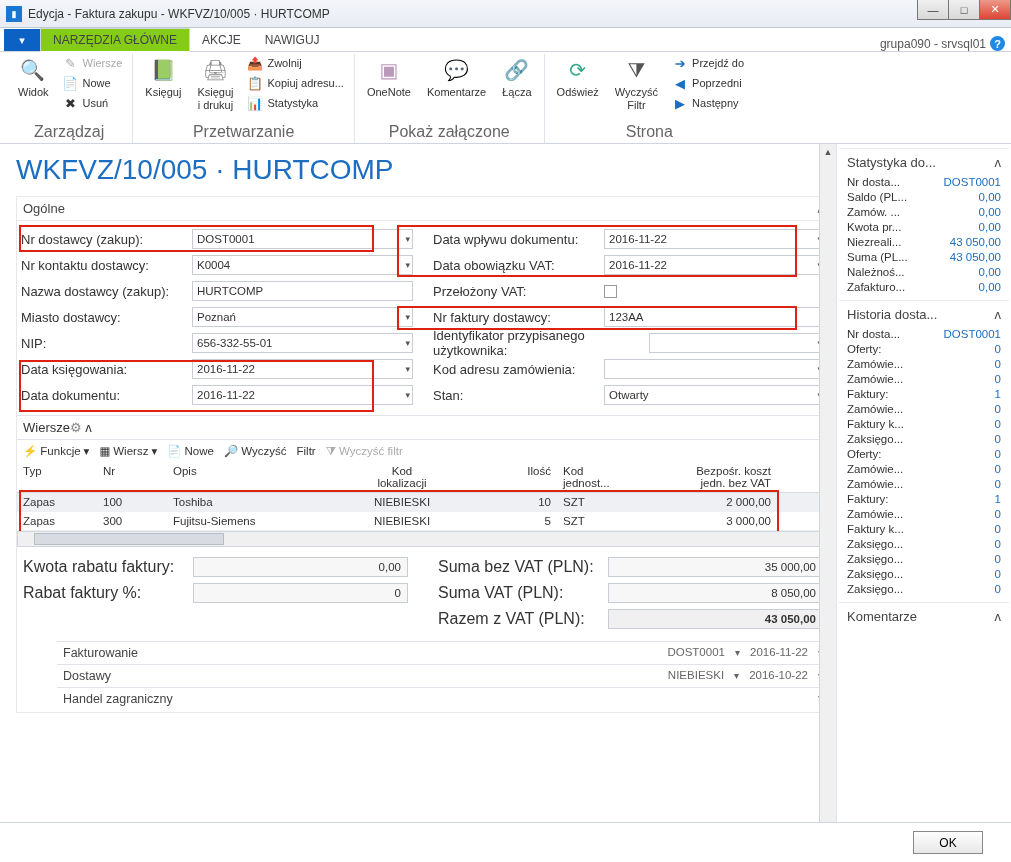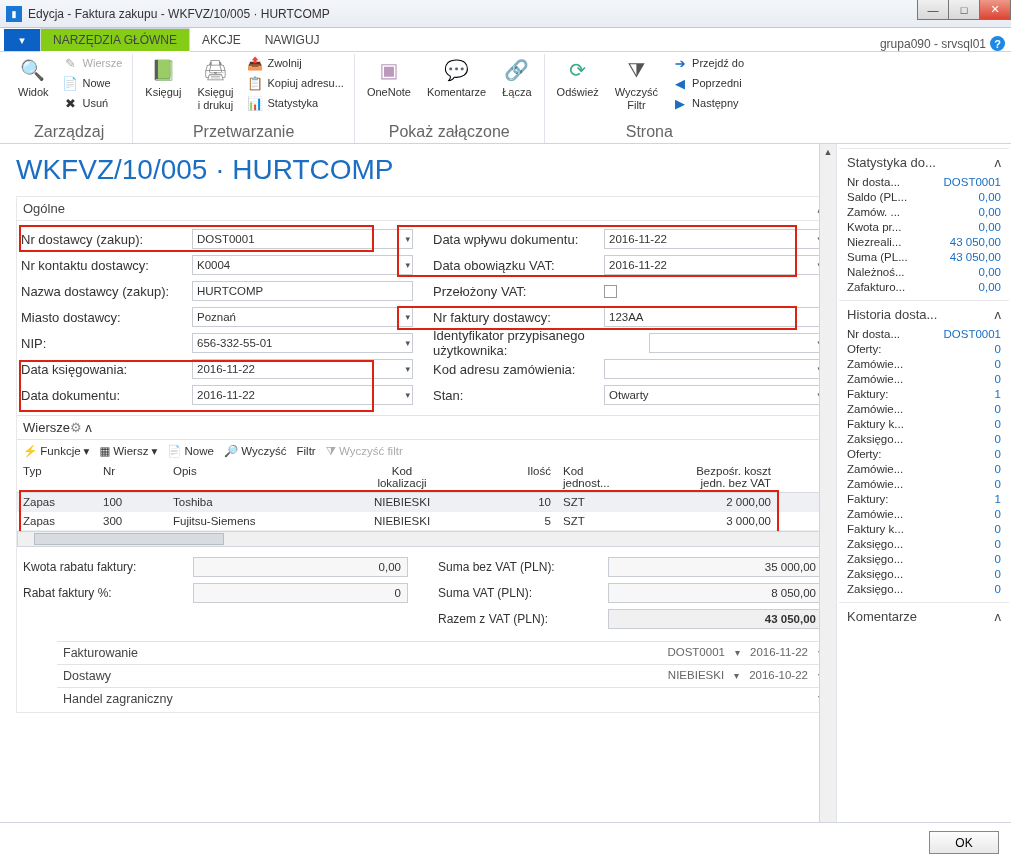--- a/index.html
+++ b/index.html
@@ -69,37 +69,37 @@
 .gridtable .grow div { padding:3px 6px;}
 .col-typ{width:80px;} .col-nr{width:70px;} .col-opis{width:180px;} .col-lok{width:110px;text-align:center;} .col-il{width:100px;text-align:right;} .col-jed{width:90px;} .col-koszt{width:130px;text-align:right;}
 
 .scrollbar-h { height:16px; background:#f0f0f0; border:1px solid #d0d5dd; margin:0 0 8px; position:relative;}
 .scrollbar-h .thumb { position:absolute; left:16px; top:1px; width:190px; height:12px; background:#d8dce2; border:1px solid #b8bcc3;}
 
 
 .totals { display:flex; gap:30px; padding:2px 6px 12px;}
 .totcol { flex:1; display:flex; flex-direction:column; gap:6px;}
 .totrow { display:flex; align-items:center;}
-.totrow label { width: 170px; font-size:12px;}
+.totrow label { width: 170px; font-size:16px;}
 .totrow .tf { flex:1; height:20px; border:1px solid #c8ccd3; background:#f7f7f7; text-align:right; padding:0 6px; font-size:11.5px; display:flex; align-items:center; justify-content:flex-end;}
 .totrow .tf.bold { font-weight:bold; background:#f0f0f0;}
 
 
 .collapsed-ft { display:flex; align-items:flex-start; border-top:1px solid #e0e4e8; padding:4px 6px; font-size:12.5px; color:#444;margin-left:40px;}
 .collapsed-ft .values { margin-left:auto; display:flex; gap:10px; align-items:center; color:#666; font-size:11.5px;}
 .collapsed-ft .dd { font-size:10px;}
 
 
 .sp-section { border-top:1px solid #e8e8e8; padding:2px 8px 6px;}
 .sp-hdr { display:flex; justify-content:space-between; font-size:13px; color:#444; padding:4px 0;}
 .sp-row { display:flex; justify-content:space-between; font-size:11.5px; padding:1.5px 0;}
 .sp-row .v { color:#1b6ec2;}
 
 
-.footer { height: 40px; border-top:1px solid #d0d5dd; display:flex; align-items:center; justify-content:flex-end; padding-right:12px;}
+.footer { height: 40px; border-top:1px solid #d0d5dd; display:flex; align-items:center; justify-content:flex-end; padding-right:28px;}
 .okbtn { width:70px; height:23px; border:1px solid #888; background:linear-gradient(#fdfdfd,#e8e8e8); font-size:12px;}
 
 
 .vscroll { width:17px; background:#f0f0f0; border-left:1px solid #d0d5dd; position:absolute; right:0; top:0; bottom:0;}
 .vscroll .arr{height:16px;text-align:center;font-size:9px;color:#555;line-height:16px;}
 
 </style>
 </head>
 <body>
 

